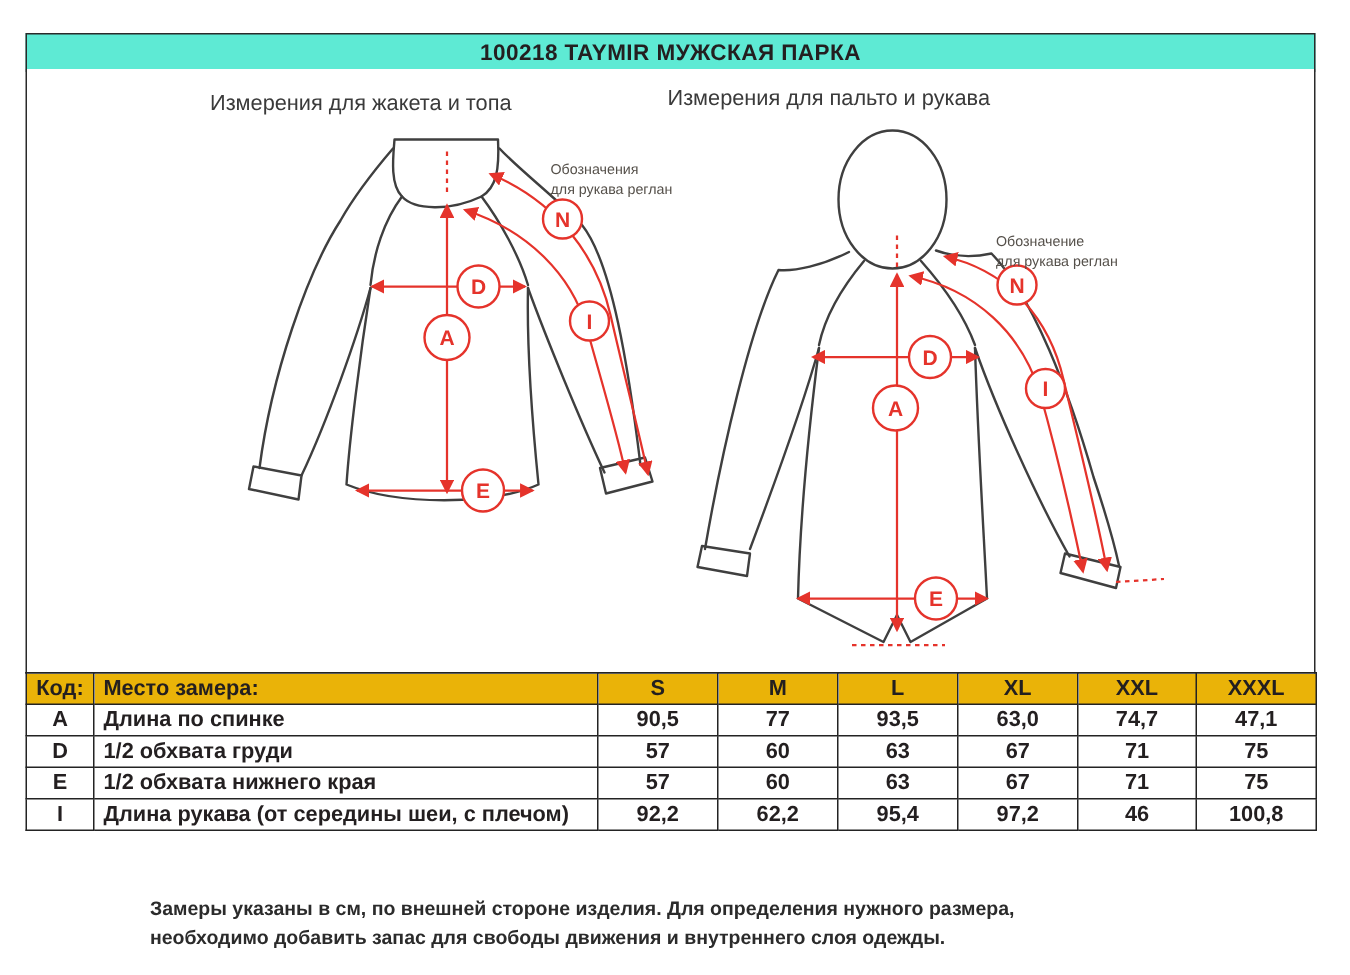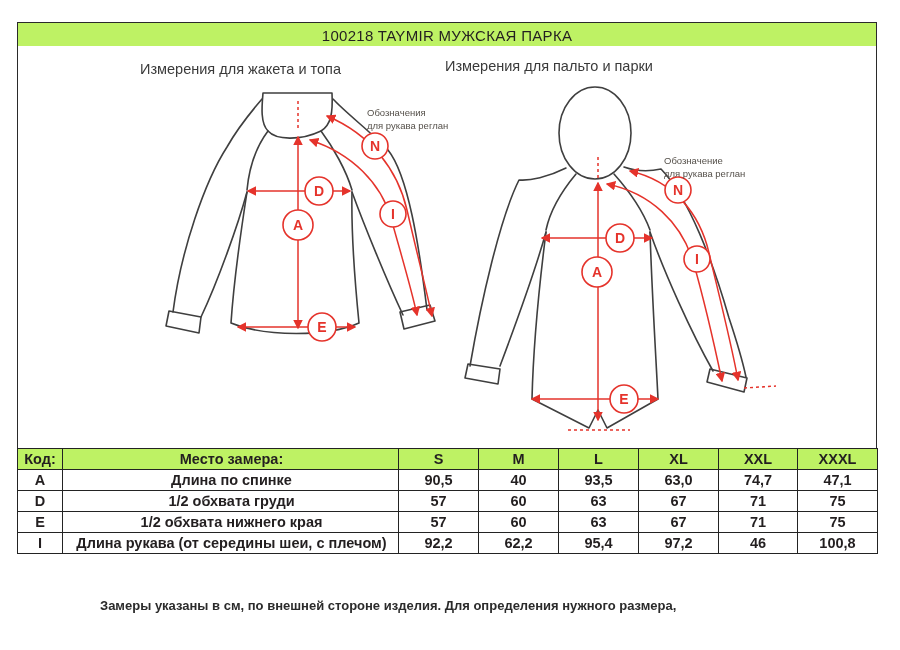--- a/index.html
+++ b/index.html
@@ -3,21 +3,21 @@
 <meta charset="utf-8">
 <style>
   html,body{margin:0;padding:0;}
   body{
     width:900px;height:650px;position:relative;background:#ffffff;
     font-family:"Liberation Sans", sans-serif;color:#231f20;overflow:hidden;
   }
   .title-box{
     position:absolute;left:17px;top:22px;width:858px;height:24px;
     border:1.6px solid #2a2a2a;display:flex;align-items:center;justify-content:center;
-    font-size:15px;font-weight:normal;letter-spacing:.3px;background:#bef264;
+    font-size:15px;font-weight:bold;letter-spacing:.3px;background:#5eead4;
   }
   .diagram-frame{
     position:absolute;left:17px;top:46px;width:858px;height:402px;
     border:1.6px solid #2a2a2a;border-top:none;background:#fff;
   }
   .diagram-heading{
     position:absolute;width:300px;
     font-size:14.5px;font-weight:normal;color:#3a3a3a;
   }
   #heading-left{left:140px;top:61px;}
@@ -28,22 +28,22 @@
 
   table.size-table{
     position:absolute;left:17px;top:448px;width:860px;
     border-collapse:collapse;table-layout:fixed;
     font-size:14.5px;font-weight:bold;
   }
   table.size-table th, table.size-table td{
     border:1.5px solid #232323;height:20px;padding:0 4px;
     text-align:center;vertical-align:middle;white-space:nowrap;overflow:hidden;
   }
-  table.size-table thead th{background:#bef264;}
-  table.size-table th.col-name, table.size-table td.col-name{text-align:center;padding-left:6px;}
+  table.size-table thead th{background:#eab308;}
+  table.size-table th.col-name, table.size-table td.col-name{text-align:left;padding-left:6px;}
   .footer-note{
     position:absolute;left:66px;top:596px;width:700px;
     font-size:13px;font-weight:bold;line-height:19px;color:#2b2b2b;margin-left:34px;
   }
   .cir{fill:#ffffff;stroke:#e5332b;stroke-width:1.6;}
   .cir-letter{fill:#e5332b;font-size:14px;font-weight:bold;text-anchor:middle;font-family:"Liberation Sans",sans-serif;}
   .annot{fill:#55504a;font-size:9.5px;font-family:"Liberation Sans",sans-serif;}
   .outline{stroke:#3f3f3f;fill:none;stroke-width:1.6;stroke-linejoin:round;stroke-linecap:round;}
   .red{stroke:#e5332b;fill:none;stroke-width:1.5;}
   .red-dash{stroke:#e5332b;fill:none;stroke-width:1.5;stroke-dasharray:3,3;}
@@ -51,21 +51,21 @@
 </head>
 <body>
 
 <div class="title-box">
   <span>100218 TAYMIR МУЖСКАЯ ПАРКА</span>
 </div>
 
 <div class="diagram-frame"></div>
 
 <div class="diagram-heading" id="heading-left">Измерения для жакета и топа</div>
-<div class="diagram-heading" id="heading-right">Измерения для пальто и парки</div>
+<div class="diagram-heading" id="heading-right">Измерения для пальто и рукава</div>
 
 <svg id="svg-jacket" width="310" height="290" viewBox="0 0 310 290">
   <defs>
     <marker id="ar1" viewBox="0 0 10 10" refX="8.5" refY="5" markerWidth="6.5" markerHeight="6.5" orient="auto-start-reverse">
       <path d="M0,0 L10,5 L0,10 Z" fill="#e5332b"></path>
     </marker>
   </defs>
   <g class="outline">
     <path d="M113,8 H182 C183,28 181,40 171,46 C150,56 126,55 118,46 C110,38 112,20 113,8 Z"></path>
     <path d="M112,14 C100,28 86,46 77,62 C55,96 31,165 23,227"></path>
@@ -163,21 +163,21 @@
       <th>XL</th>
       <th>XXL</th>
       <th>XXXL</th>
     </tr>
   </thead>
   <tbody>
     <tr>
       <td>A</td>
       <td class="col-name">Длина по спинке</td>
       <td>90,5</td>
-      <td>40</td>
+      <td>77</td>
       <td>93,5</td>
       <td>63,0</td>
       <td>74,7</td>
       <td>47,1</td>
     </tr>
     <tr>
       <td>D</td>
       <td class="col-name">1/2 обхвата груди</td>
       <td>57</td>
       <td>60</td>
@@ -204,13 +204,14 @@
       <td>95,4</td>
       <td>97,2</td>
       <td>46</td>
       <td>100,8</td>
     </tr>
   </tbody>
 </table>
 
 <div class="footer-note">
   <div>Замеры указаны в см, по внешней стороне изделия. Для определения нужного размера,</div>
+  <div>необходимо добавить запас для свободы движения и внутреннего слоя одежды.</div>
 </div>
 
 </body></html>

